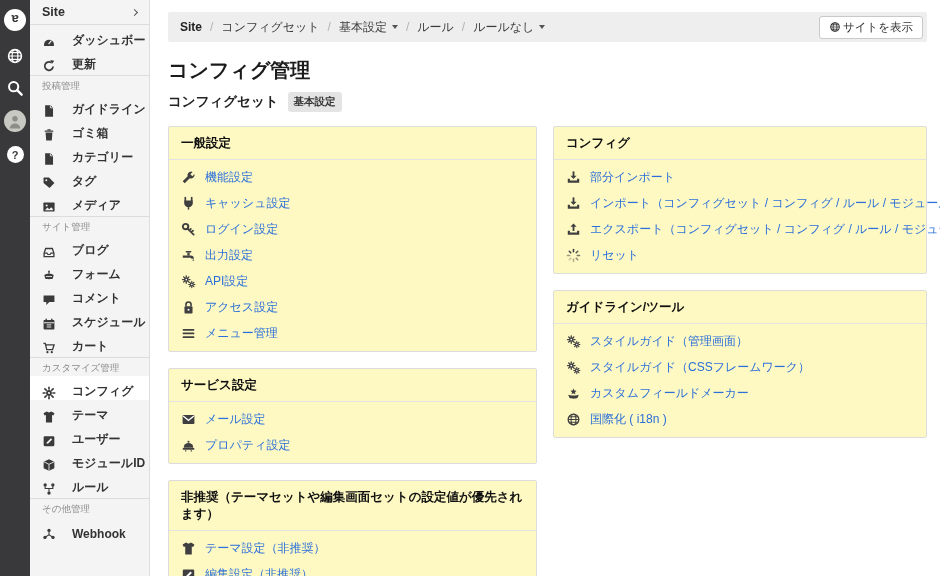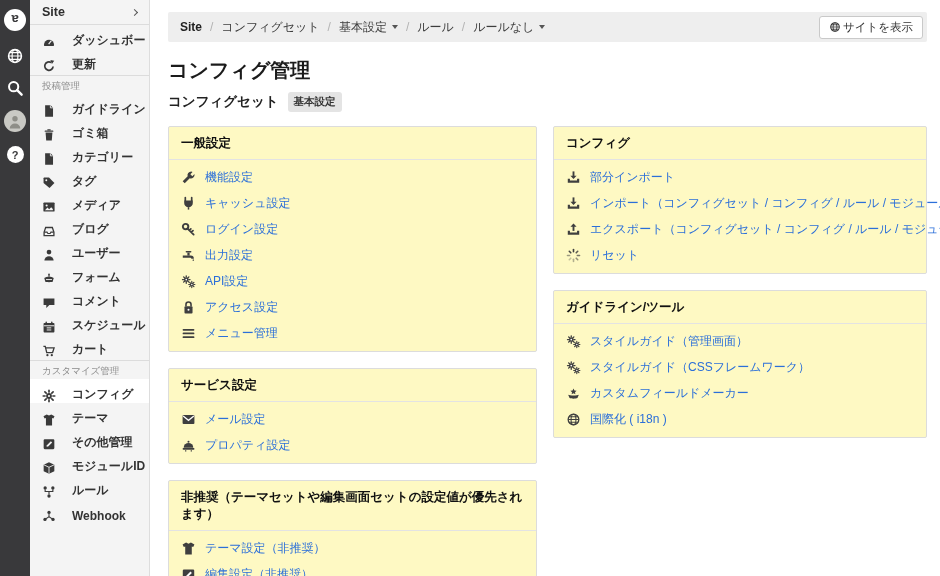--- a/index.html
+++ b/index.html
@@ -170,37 +170,29 @@
         <div class="nav-item">
           <span class="icon">
             <svg viewBox="0 0 16 16">
               <rect fill="currentColor" x="1.6" y="2.8" width="12.8" height="10.4" rx="1"></rect>
               <circle style="fill:var(--cut,#fff)" cx="5.3" cy="6.3" r="1.2"></circle>
               <path style="fill:var(--cut,#fff)" d="M3.4 11.6l2.8-3 2 2.1 2.3-2.4 1.9 2v1.3z"></path>
             </svg>
           </span>
           <span class="lbl">メディア</span>
         </div>
+        <div class="nav-section-label">サイト管理</div>
         <div class="nav-item">
           <span class="icon">
             <svg viewBox="0 0 16 16">
               <path fill="none" stroke="currentColor" stroke-width="1.5" d="M2.4 9.3 4.2 4h7.6l1.8 5.3v3.9H2.4z"></path>
               <path fill="none" stroke="currentColor" stroke-width="1.2" d="M2.6 9.3h3.2l.9 1.6h2.6l.9-1.6h3.2"></path>
             </svg>
           </span>
           <span class="lbl">ブログ</span>
-        </div>
-        <div class="nav-item">
-          <span class="icon">
-            <svg viewBox="0 0 16 16">
-              <circle fill="currentColor" cx="8" cy="4.7" r="2.7"></circle>
-              <path fill="currentColor" d="M2.7 14.4a5.3 4.9 0 0 1 10.6 0z"></path>
-            </svg>
-          </span>
-          <span class="lbl">ユーザー</span>
         </div>
         <div class="nav-item">
           <span class="icon">
             <svg viewBox="0 0 16 16">
               <path fill="currentColor" d="M2.6 6.8C4 5.8 5.8 5.3 8 5.3s4 .5 5.4 1.5l-1.2 4.4c-1.2.6-7.2.6-8.4 0z"></path>
               <rect fill="currentColor" x="7.3" y="3" width="1.4" height="2.5"></rect>
               <circle fill="currentColor" cx="8" cy="2.6" r="1"></circle>
               <path fill="none" style="stroke:var(--cut,#fff)" stroke-width="1" d="M4.6 8.6h6.8"></path>
             </svg>
           </span>
@@ -256,21 +248,21 @@
           </span>
           <span class="lbl">テーマ</span>
         </div>
         <div class="nav-item">
           <span class="icon">
             <svg viewBox="0 0 16 16">
               <rect fill="currentColor" x="1.9" y="2.7" width="12.2" height="11.2" rx="1.2"></rect>
               <path style="fill:var(--cut,#fff)" d="M5.2 11.2l.4-1.9 4.5-4.5 1.5 1.5-4.5 4.5z"></path>
             </svg>
           </span>
-          <span class="lbl">その他管理</span>
+          <span class="lbl">ユーザー</span>
         </div>
         <div class="nav-item">
           <span class="icon">
             <svg viewBox="0 0 16 16">
               <path fill="currentColor" d="M8 1.3l6.1 2.9v7.6L8 14.7 1.9 11.8V4.2z"></path>
               <path fill="none" style="stroke:var(--cut,#fff)" stroke-width="1" d="M2.2 4.4 8 7.2l5.8-2.8M8 7.2v7.2"></path>
             </svg>
           </span>
           <span class="lbl">モジュールID</span>
         </div>
@@ -278,20 +270,21 @@
           <span class="icon">
             <svg viewBox="0 0 16 16">
               <circle fill="currentColor" cx="3.6" cy="3.4" r="1.9"></circle>
               <circle fill="currentColor" cx="12.4" cy="3.4" r="1.9"></circle>
               <circle fill="currentColor" cx="8" cy="12.6" r="1.9"></circle>
               <path fill="none" stroke="currentColor" stroke-width="1.3" d="M3.6 5.2v2.2h8.8V5.2M8 7.4v3.2"></path>
             </svg>
           </span>
           <span class="lbl">ルール</span>
         </div>
+        <div class="nav-section-label">その他管理</div>
         <div class="nav-item">
           <span class="icon">
             <svg viewBox="0 0 16 16">
               <circle fill="currentColor" cx="3.4" cy="11.9" r="1.9"></circle>
               <circle fill="currentColor" cx="12.6" cy="11.9" r="1.9"></circle>
               <circle fill="currentColor" cx="8" cy="3.9" r="1.9"></circle>
               <path fill="none" stroke="currentColor" stroke-width="1.2" d="M8 5.8v3M8 8.8l-4.6 3.1M8 8.8l4.6 3.1"></path>
             </svg>
           </span>
           <span class="lbl">Webhook</span>

